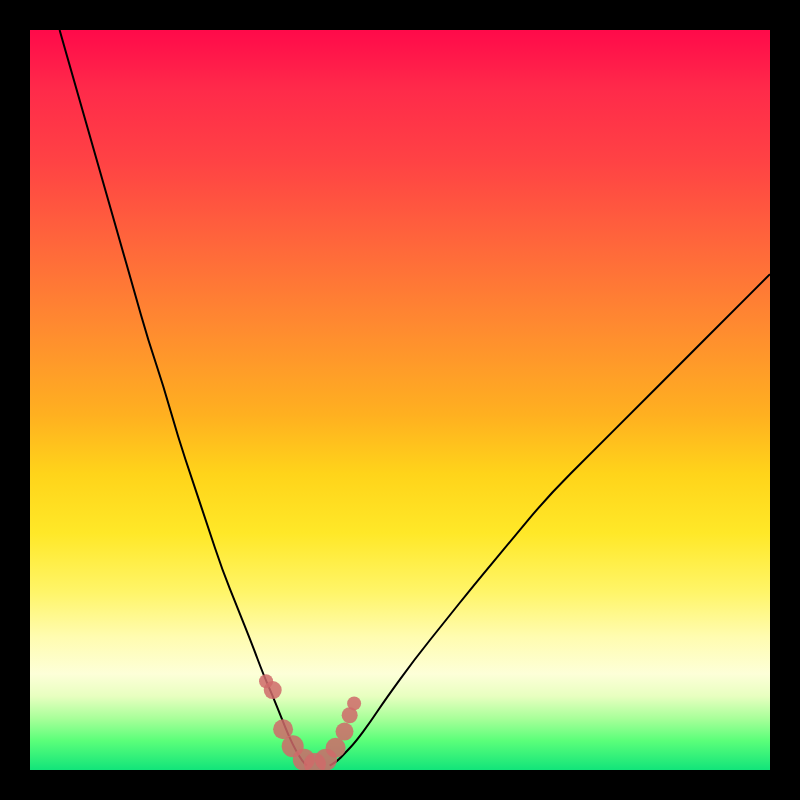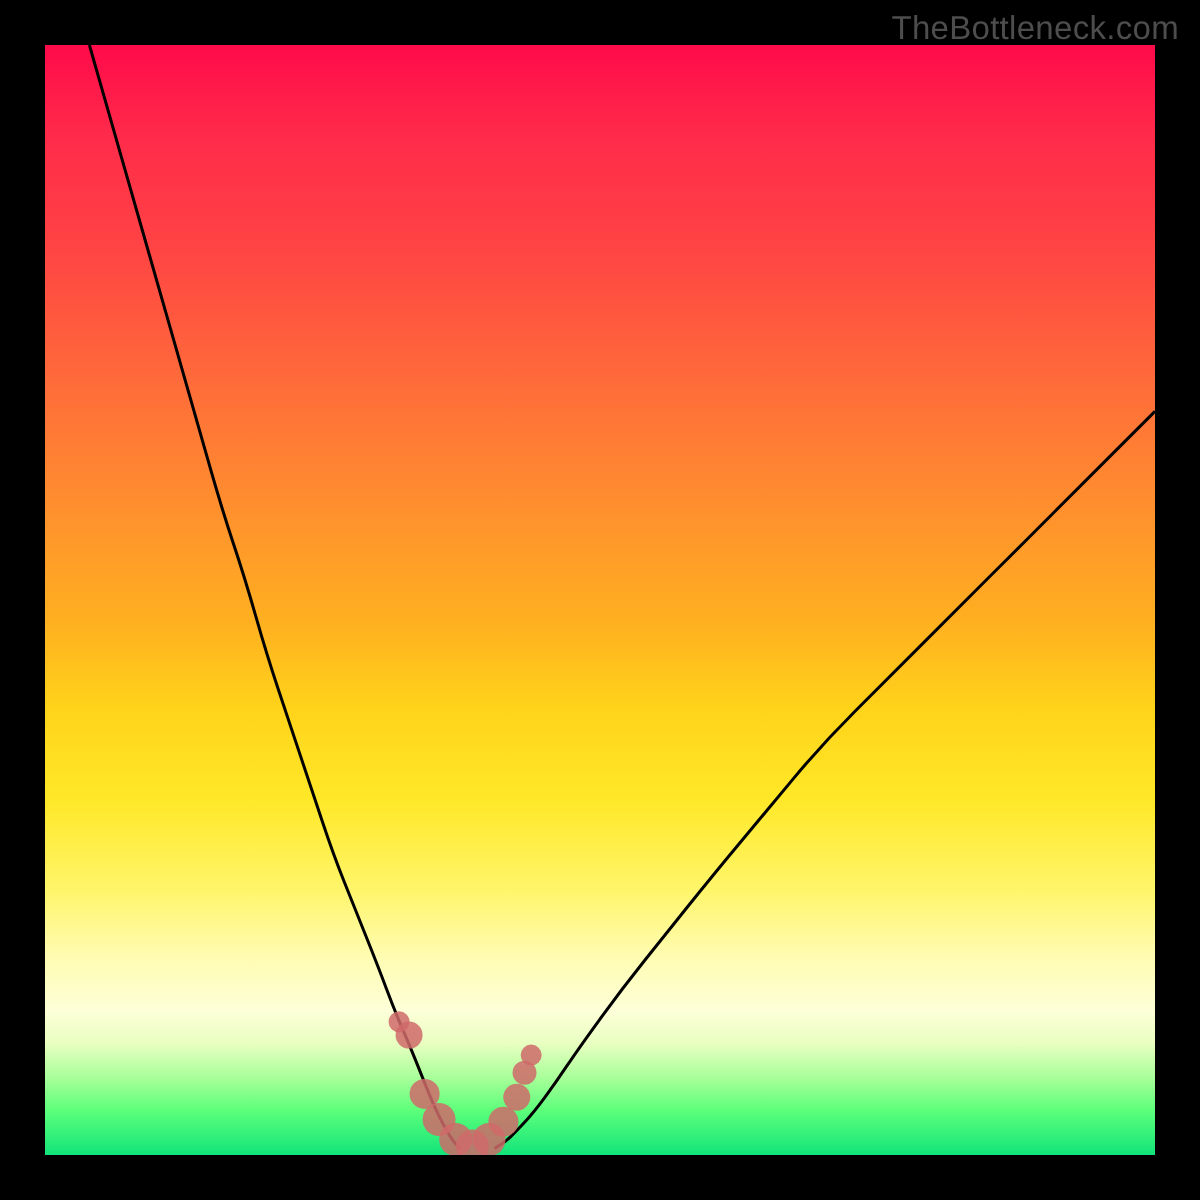--- a/index.html
+++ b/index.html
@@ -59,21 +59,20 @@
   }
   .dot {
     fill: #cf6a6a;
     opacity: 0.85;
   }
 </style>
 </head>
 <body>
 
 <div class="outer">
-  <div class="watermark">TheBottleneck.com</div>
   <div class="plot">
     <svg id="chart-svg" width="740" height="740" viewBox="0 0 740 740">
       <path id="left-path" fill="none" stroke="#000" stroke-width="2" d="M 29.6 0 Q 29.6 0 37 25.899999999999977 Q 44.4 51.799999999999955 51.8 77.69999999999999 Q 59.2 103.60000000000002 66.6 129.5 Q 74 155.39999999999998 81.4 181.3 Q 88.8 207.20000000000005 96.2 233.10000000000002 Q 103.60000000000001 259 111 284.9 Q 118.4 310.8 125.8 333 Q 133.2 355.2 140.6 381.1 Q 148 407 155.4 429.2 Q 162.8 451.4 170.2 473.59999999999997 Q 177.6 495.79999999999995 185 518 Q 192.4 540.2 199.8 558.7 Q 207.20000000000002 577.2 214.60000000000002 595.7 Q 222 614.2 227.55 629 Q 233.1 643.8 237.90999999999997 654.9 Q 242.71999999999997 666 247.16 677.1 Q 251.60000000000002 688.2 255.3 697.45 Q 259 706.7 262.7 714.1 Q 266.4 721.5 269.36 726.31 Q 272.32 731.12 274.53999999999996 733.3399999999999 T 276.76 735.56"></path>
       <path id="right-path" fill="none" stroke="#000" stroke-width="2" d="M 299.70000000000005 735.56 Q 299.70000000000005 735.56 303.4 733.3399999999999 Q 307.09999999999997 731.12 310.79999999999995 727.4200000000001 Q 314.5 723.72 320.05 717.8 Q 325.6 711.88 333 701.89 Q 340.40000000000003 691.9 347.8 680.8 Q 355.2 669.7 370 649.35 Q 384.8 629 399.6 610.5 Q 414.40000000000003 592 429.20000000000005 573.5 Q 444 555 462.5 532.8 Q 481 510.6 499.5 488.4 Q 518 466.2 540.2 444 Q 562.4 421.8 584.5999999999999 399.6 Q 606.8 377.40000000000003 629 355.2 Q 651.2 332.99999999999994 673.4 310.79999999999995 Q 695.5999999999999 288.6 717.8 266.4 T 740 244.2"></path>
       <g id="dots">
           <circle cx="236.06" cy="651.2" r="7" class="dot"></circle>
           <circle cx="242.71999999999997" cy="660.0799999999999" r="9" class="dot"></circle>
           <circle cx="253.08" cy="699.3" r="10" class="dot"></circle>
           <circle cx="262.7" cy="716.32" r="11" class="dot"></circle>
           <circle cx="273.8" cy="729.64" r="11" class="dot"></circle>

